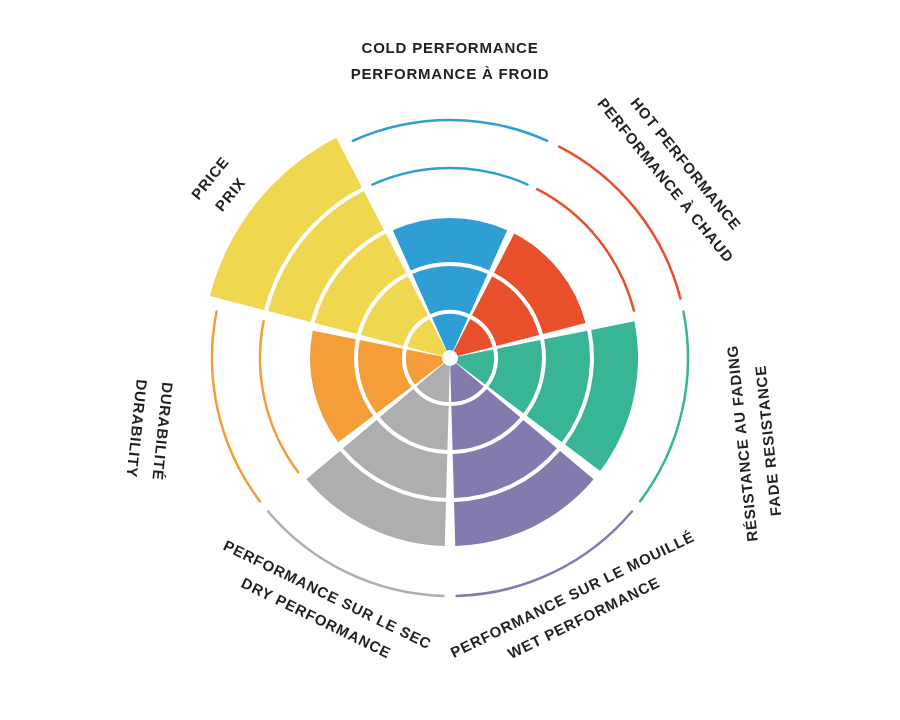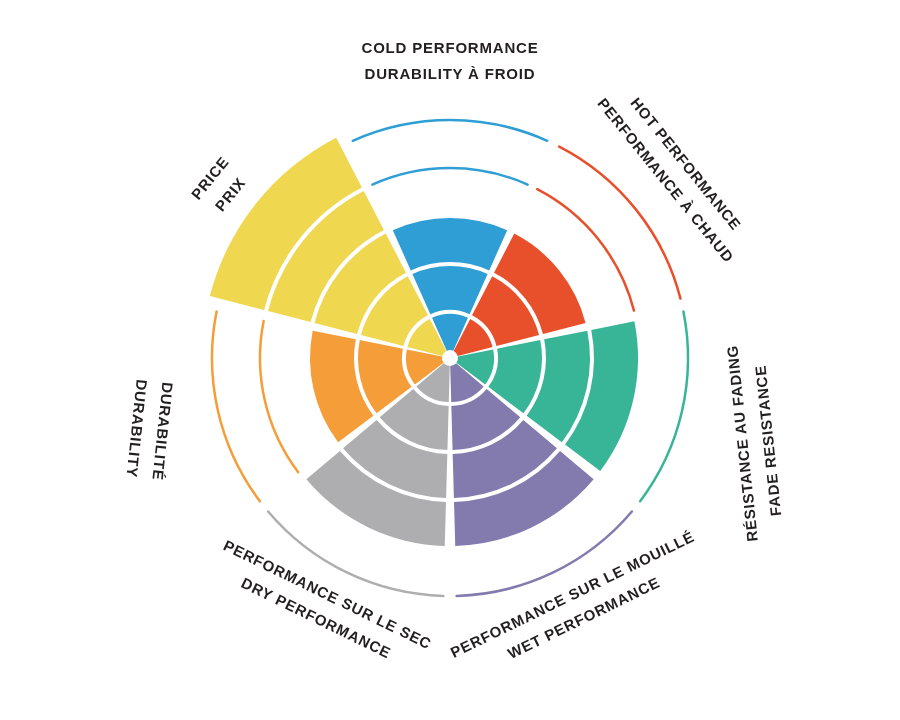--- a/index.html
+++ b/index.html
@@ -75,21 +75,21 @@
         <path d="M 407.3932752536663 347.0151465011974 A 44 44 0 0 1 429.80967152941537 318.9058746580781 L 446.32903118716644 350.8919772105597 A 8 8 0 0 0 442.25332277339385 356.00275390930864 Z" fill="#F0D750"></path>
         <path d="M 360.91321189402953 335.03166995704913 A 92 92 0 0 1 407.783858652414 276.25773792143605 L 427.9741871229986 315.3518632633579 A 48 48 0 0 0 403.51993664036326 346.0165234558517 Z" fill="#F0D750"></path>
         <path d="M 314.4331485343928 323.0481934129009 A 140 140 0 0 1 385.7580457754126 233.60960118479395 L 405.94837424599723 272.70372652671585 A 96 96 0 0 0 357.03987328072645 334.0330469117035 Z" fill="#F0D750"></path>
         <path d="M 267.953085174756 311.0647168687526 A 188 188 0 0 1 363.7322328984112 190.96146444815187 L 383.92256136899584 230.05558979007378 A 144 144 0 0 0 310.5598099210897 322.0495703675552 Z" fill="#F0D750"></path>
         <path d="M 209.85300597521004 296.0853711885673 A 248 248 0 0 1 336.19996680215945 137.65129352734928 L 361.8967484919944 187.4074530534317 A 192 192 0 0 0 264.0797465614529 310.06609382340696 Z" fill="#F0D750"></path>
       </g>
     </svg>
   <div id="labels" class="labels-layer">
       <div class="sector-label" style="left: 450px; top: 60px; transform: translate(-50%, -50%) rotate(0deg);">
         <div>COLD PERFORMANCE</div>
-        <div>DURABILITY À FROID</div>
+        <div>PERFORMANCE À FROID</div>
       </div>
       <div class="sector-label" style="left: 676px; top: 172px; transform: translate(-50%, -50%) rotate(51deg);">
         <div>HOT PERFORMANCE</div>
         <div>PERFORMANCE À CHAUD</div>
       </div>
       <div class="sector-label" style="left: 755px; top: 442px; transform: translate(-50%, -50%) rotate(-96deg);">
         <div>RÉSISTANCE AU FADING</div>
         <div>FADE RESISTANCE</div>
       </div>
       <div class="sector-label" style="left: 578px; top: 606px; transform: translate(-50%, -50%) rotate(-26deg);">

